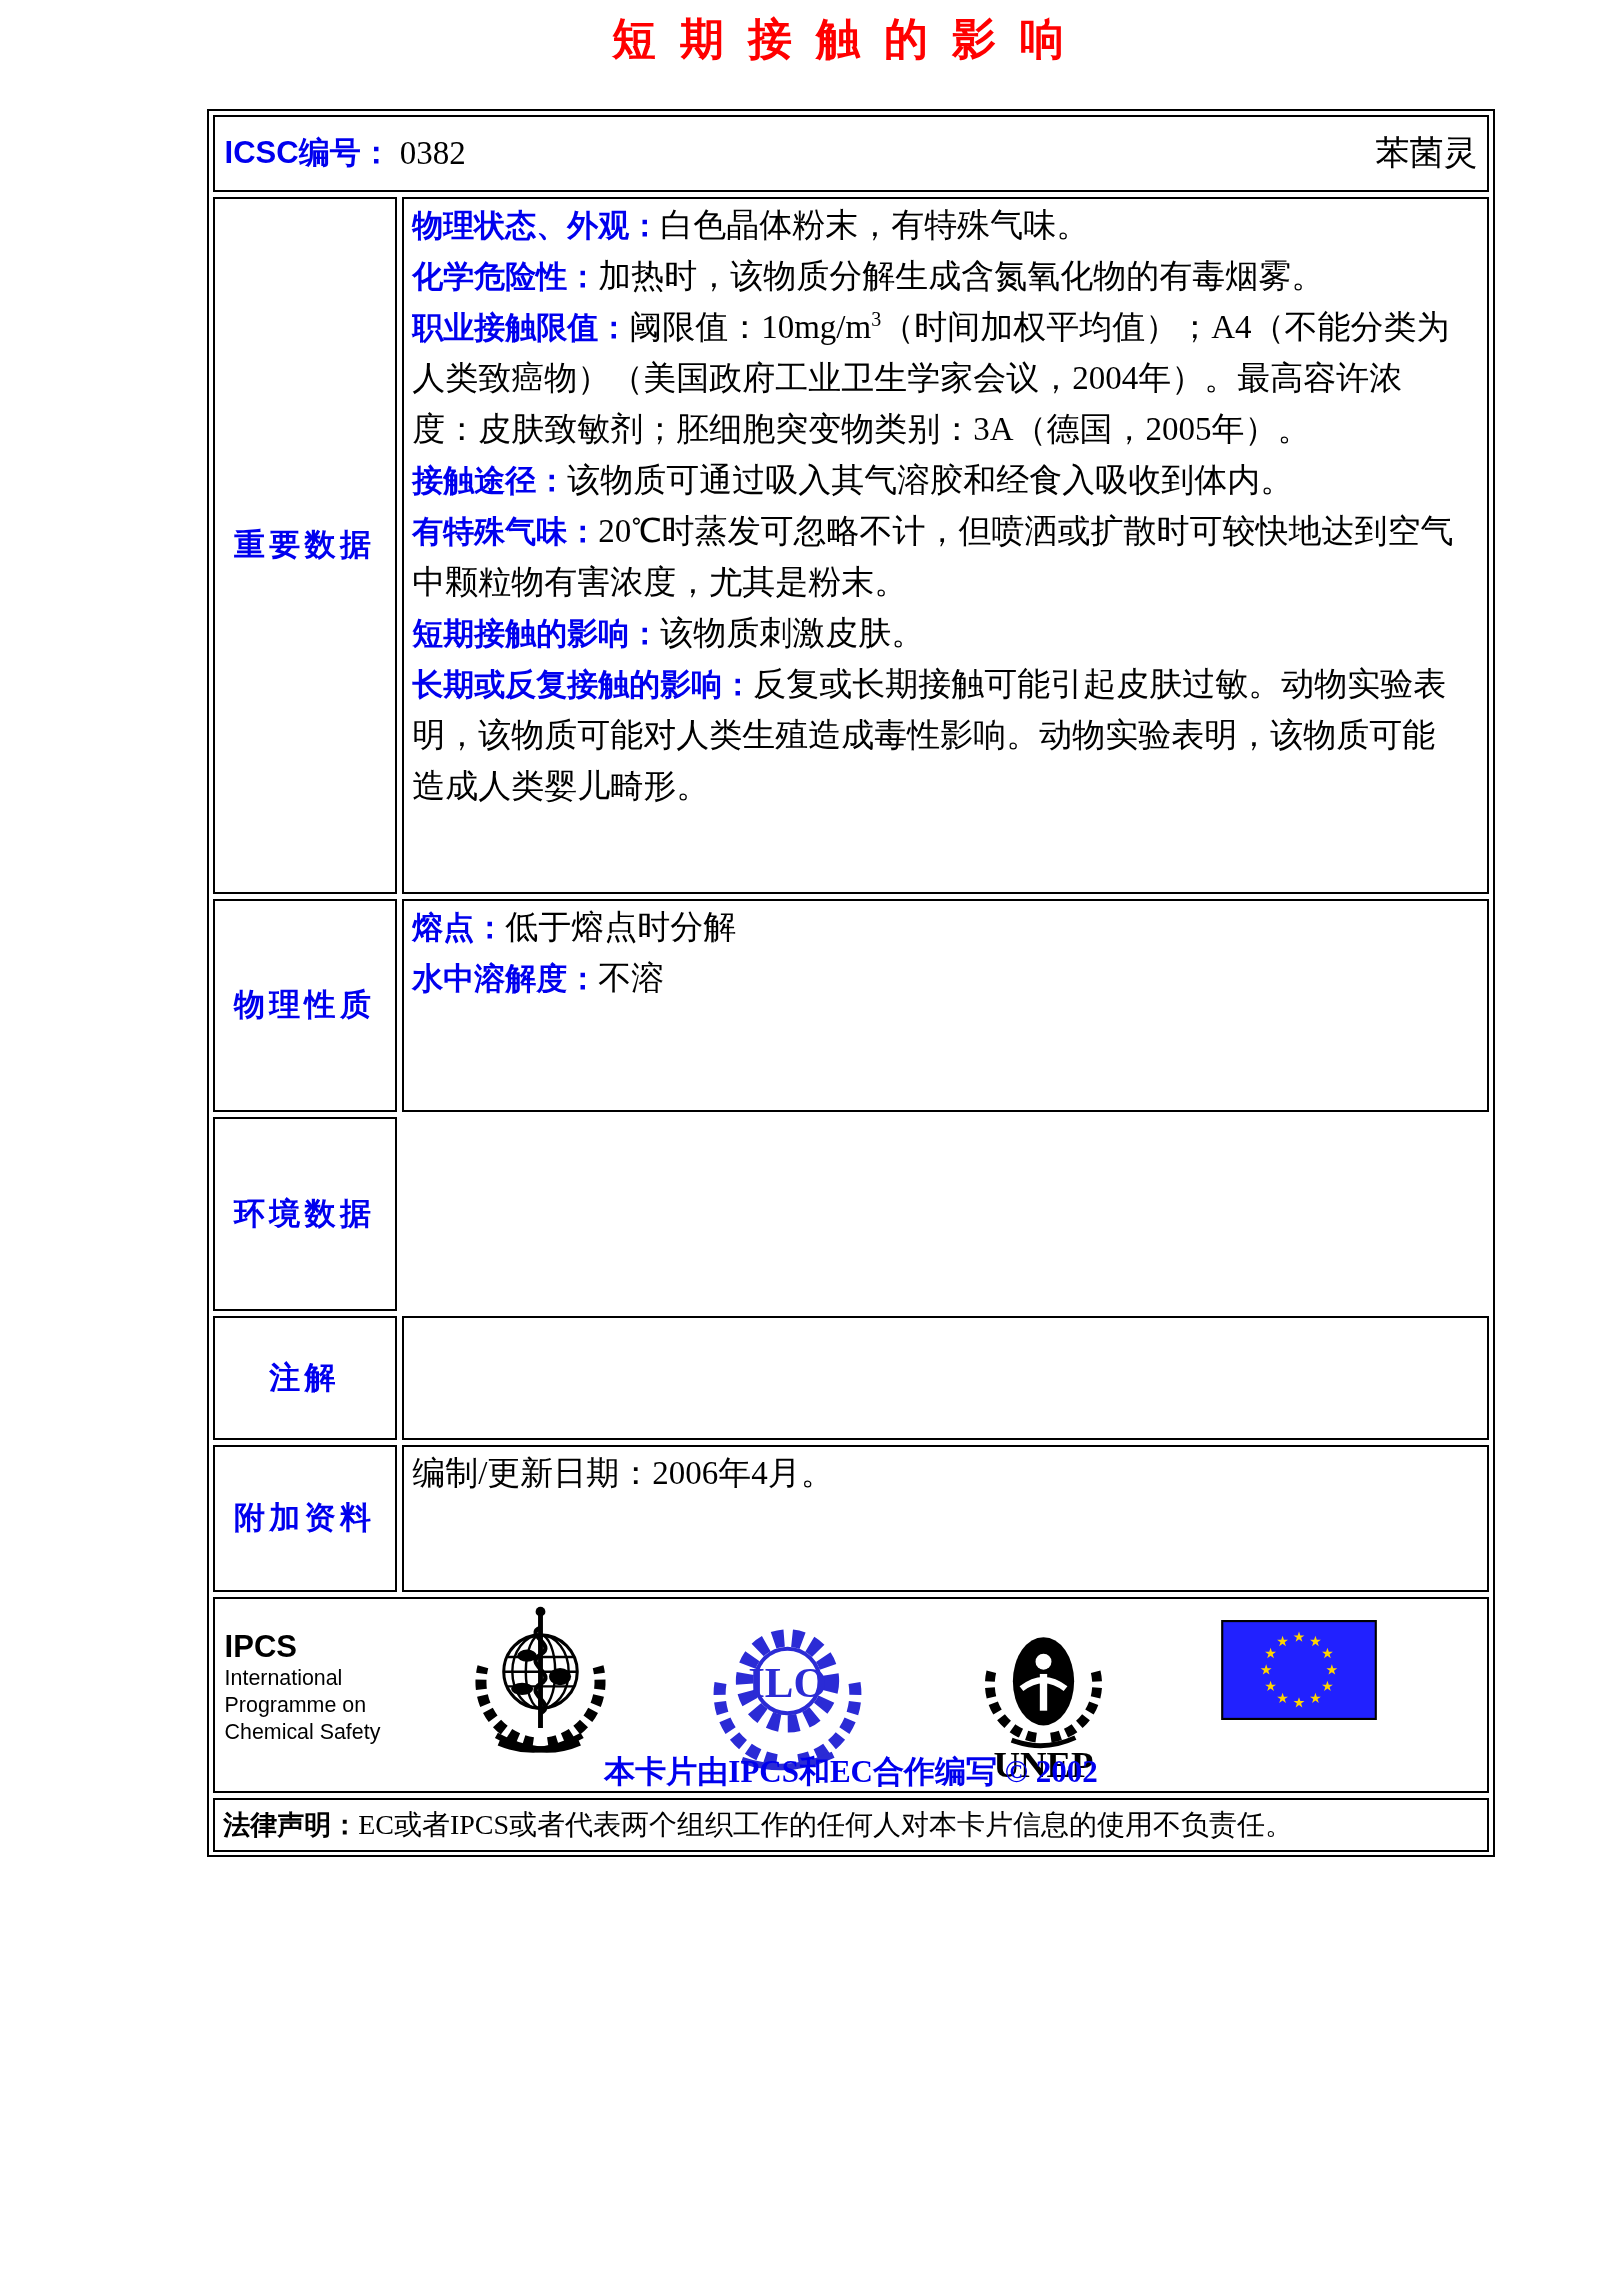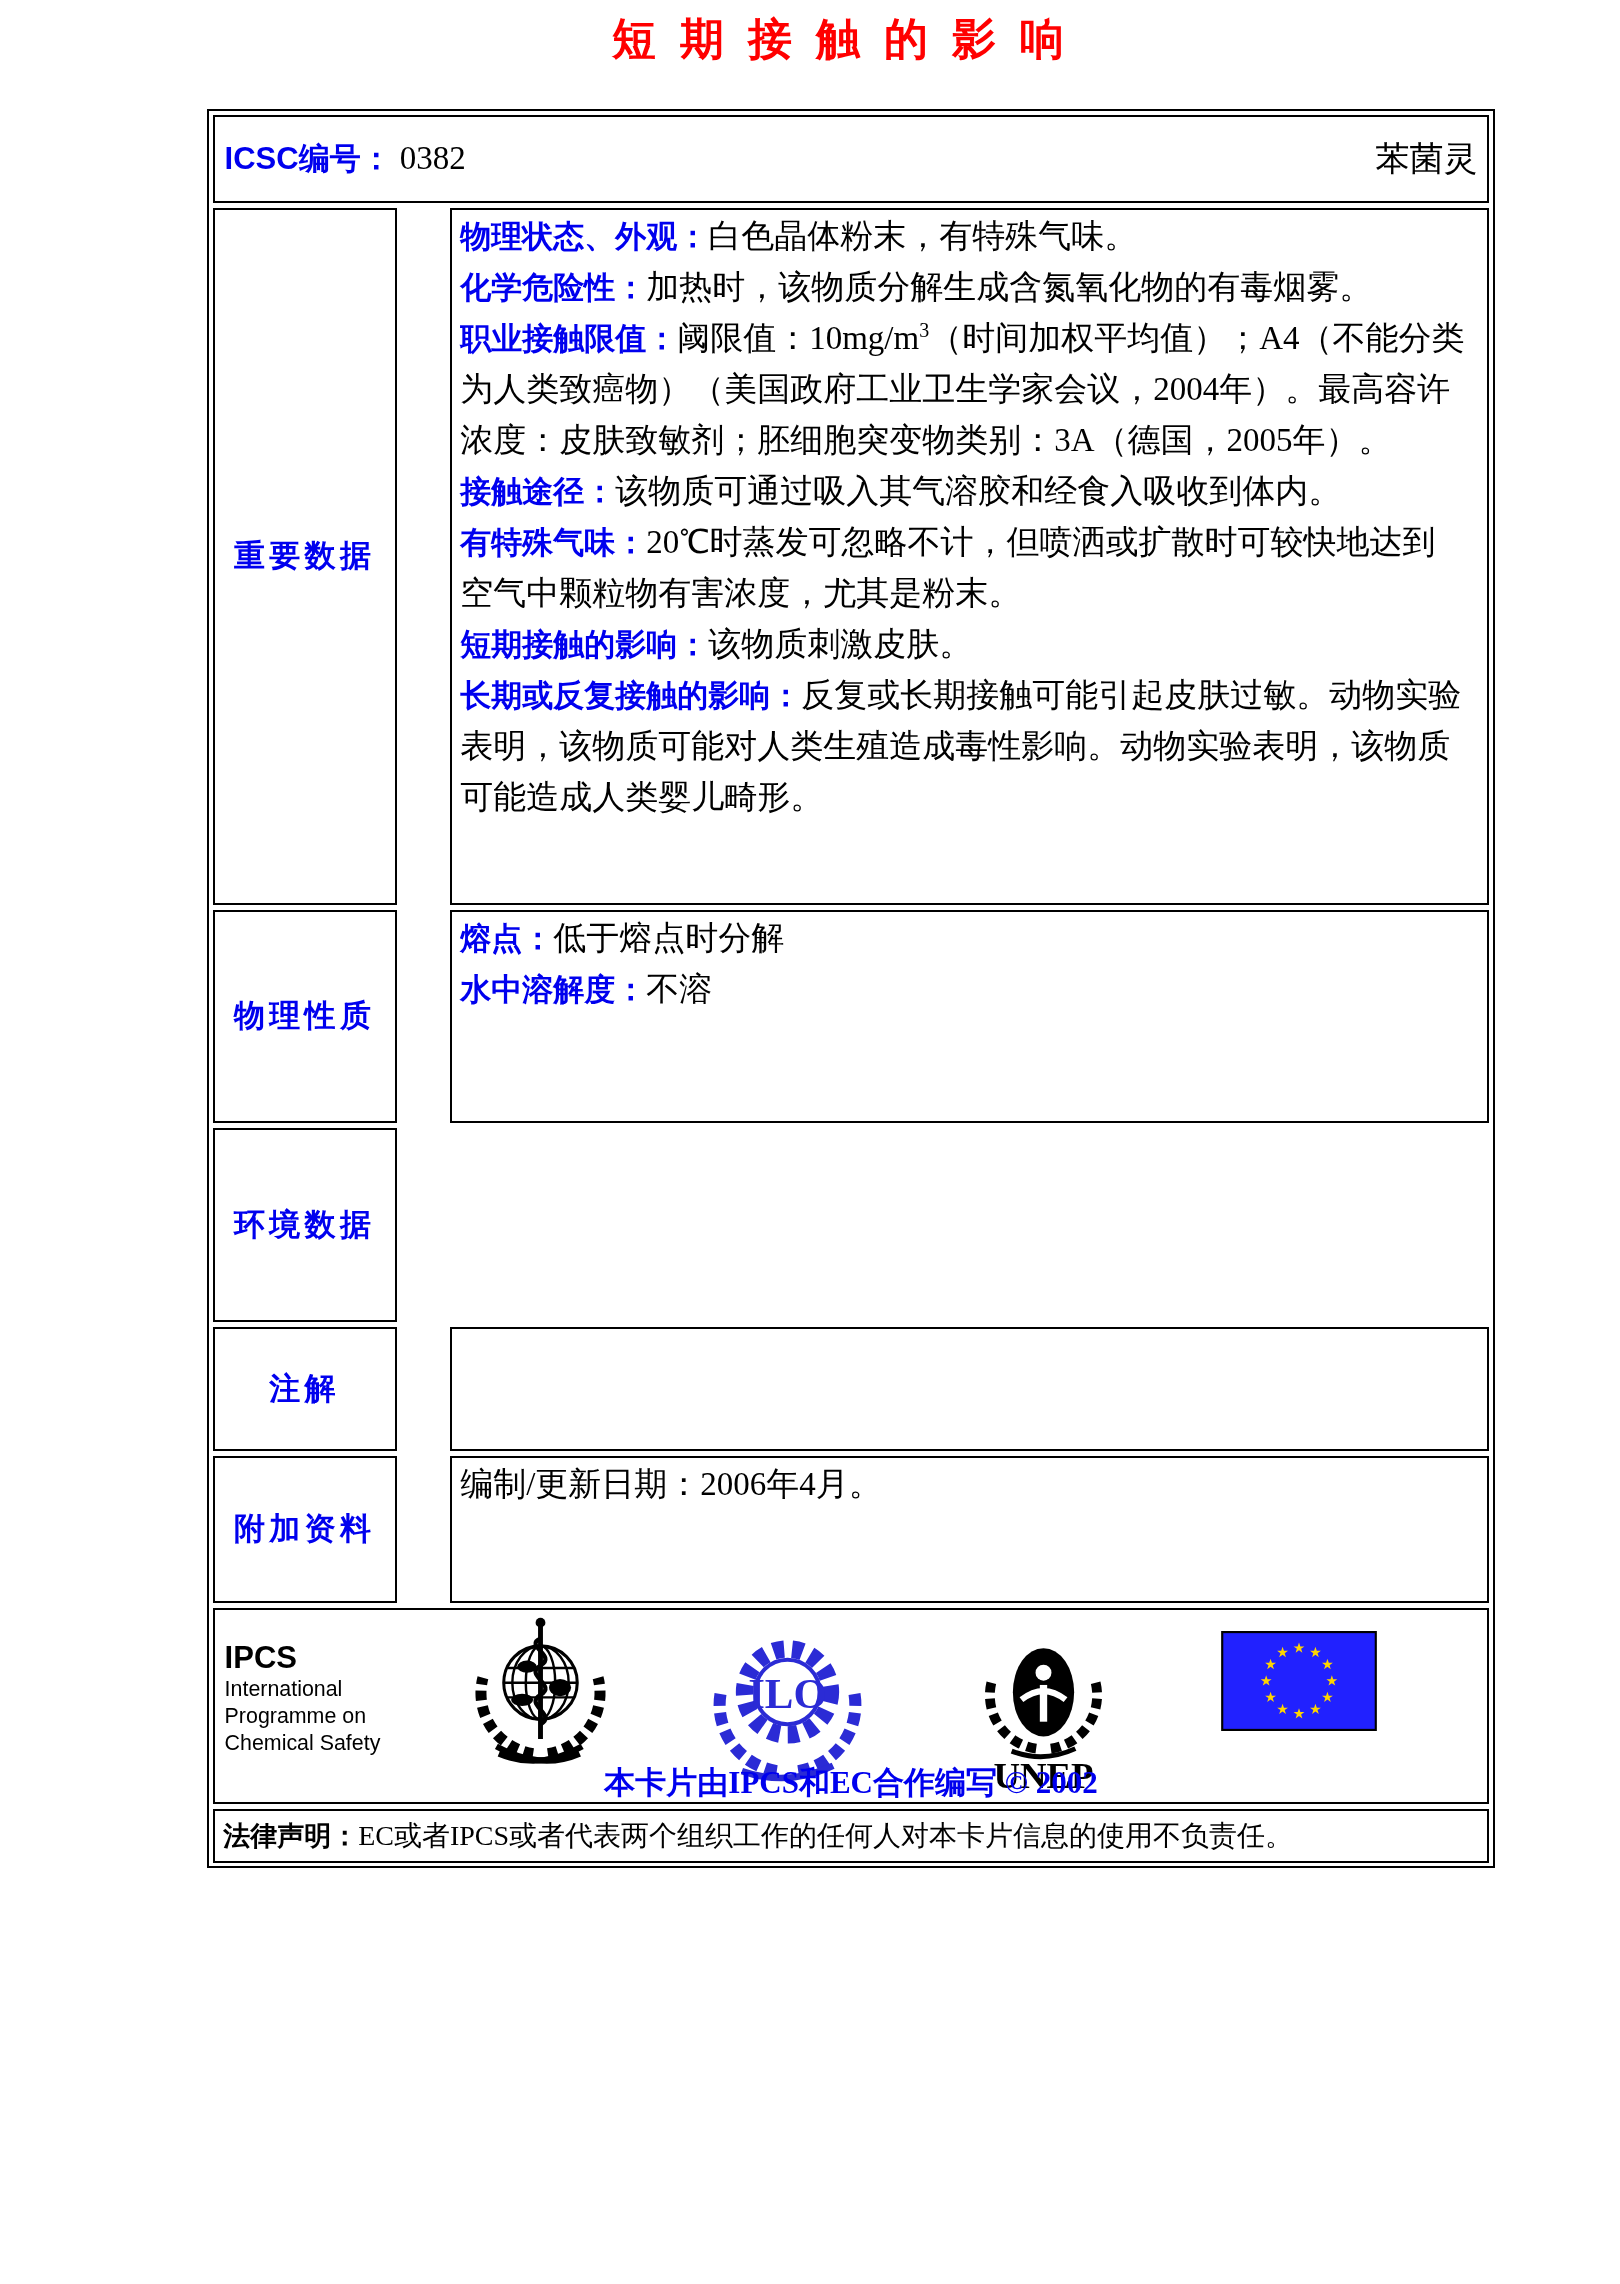--- a/index.html
+++ b/index.html
@@ -22,32 +22,32 @@
   .row{display:flex;gap:5px;margin-bottom:5px}
   .row:last-child{margin-bottom:0}
   .cell{border:2.1px solid #000;background:#fff}
   .full{flex:1}
   .label-cell{
     width:184px;flex:0 0 184px;display:flex;align-items:center;justify-content:center;
     font-family:"Liberation Sans",sans-serif;font-weight:bold;font-size:31px;
     letter-spacing:4.3px;color:var(--blue);text-align:center;
   }
   .content-cell{
-    flex:1;padding:1.4px 20px 0 8.6px;font-size:33px;line-height:51px;margin-left:48px;
+    flex:1;padding:1.4px 20px 0 8.6px;font-size:33px;line-height:51px;
   }
   .entry{margin:0}
   .term{
     font-family:"Liberation Sans",sans-serif;font-weight:bold;
     font-size:31px;color:var(--blue);
   }
   .black-terms .term{color:#000}
   sup{font-size:20px;line-height:0;vertical-align:super}
 
   
-  .r-header{height:88px}
+  .r-header{height:77px}
   .r-important{height:697px}
   .r-physical{height:213px}
   .r-environment{height:194px}
   .r-notes{height:124px}
   .r-additional{height:147px}
   .r-logos{height:196px}
   .r-legal{height:54px}
 
   .header-cell{
     display:flex;align-items:center;justify-content:space-between;padding:0 10px;

